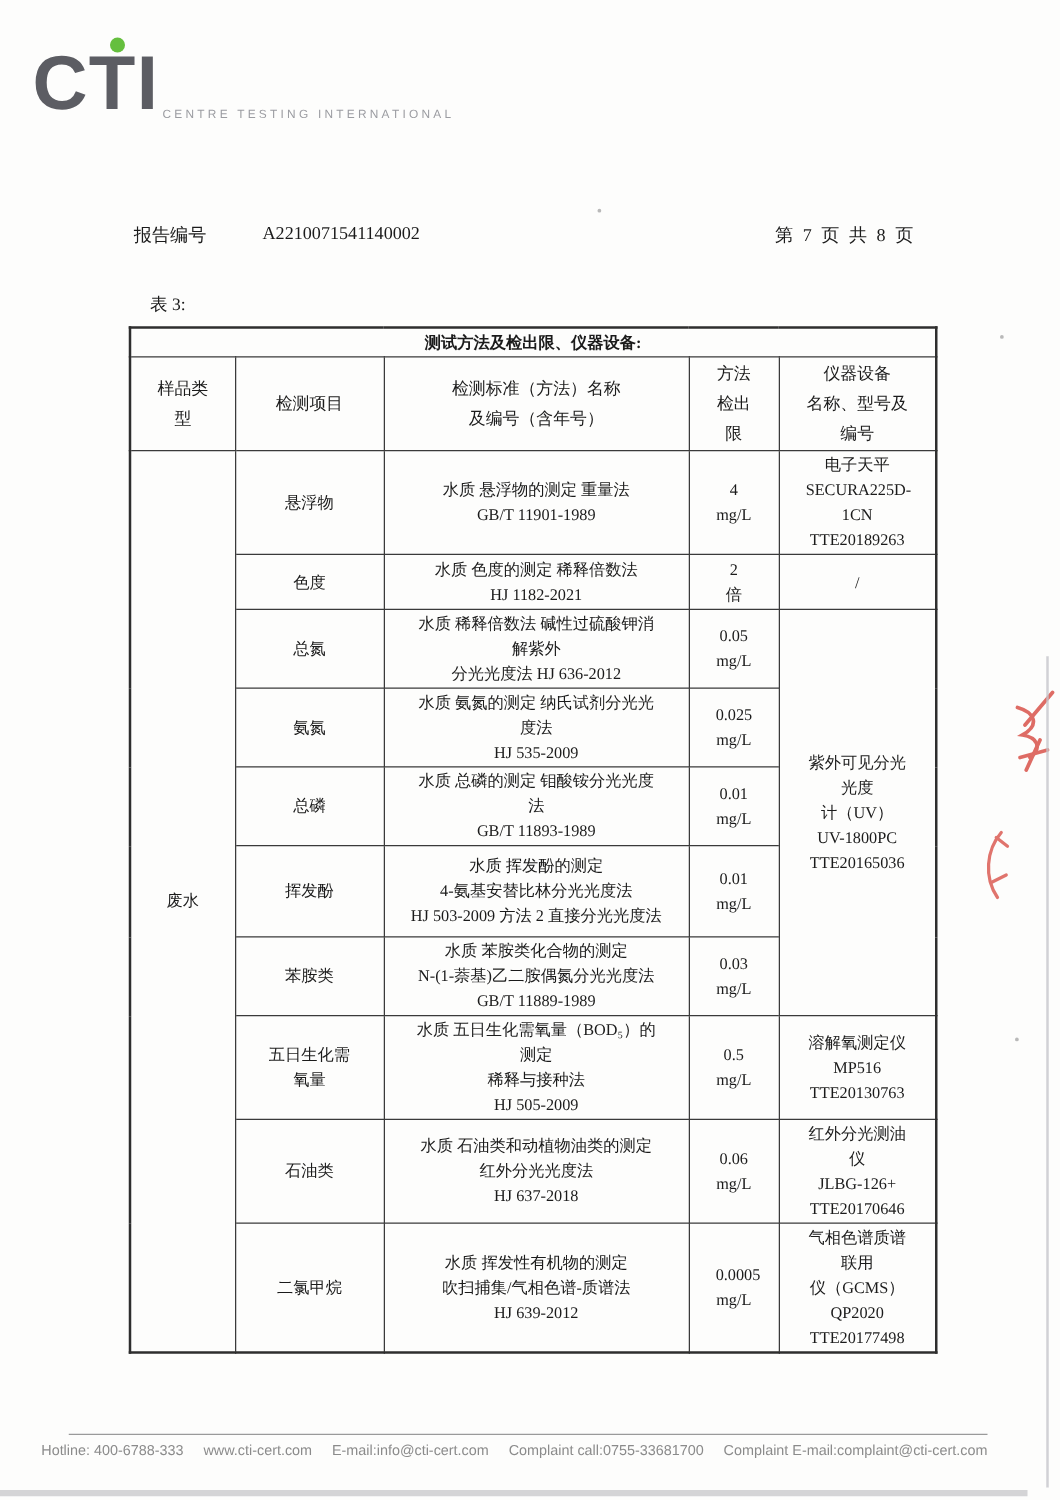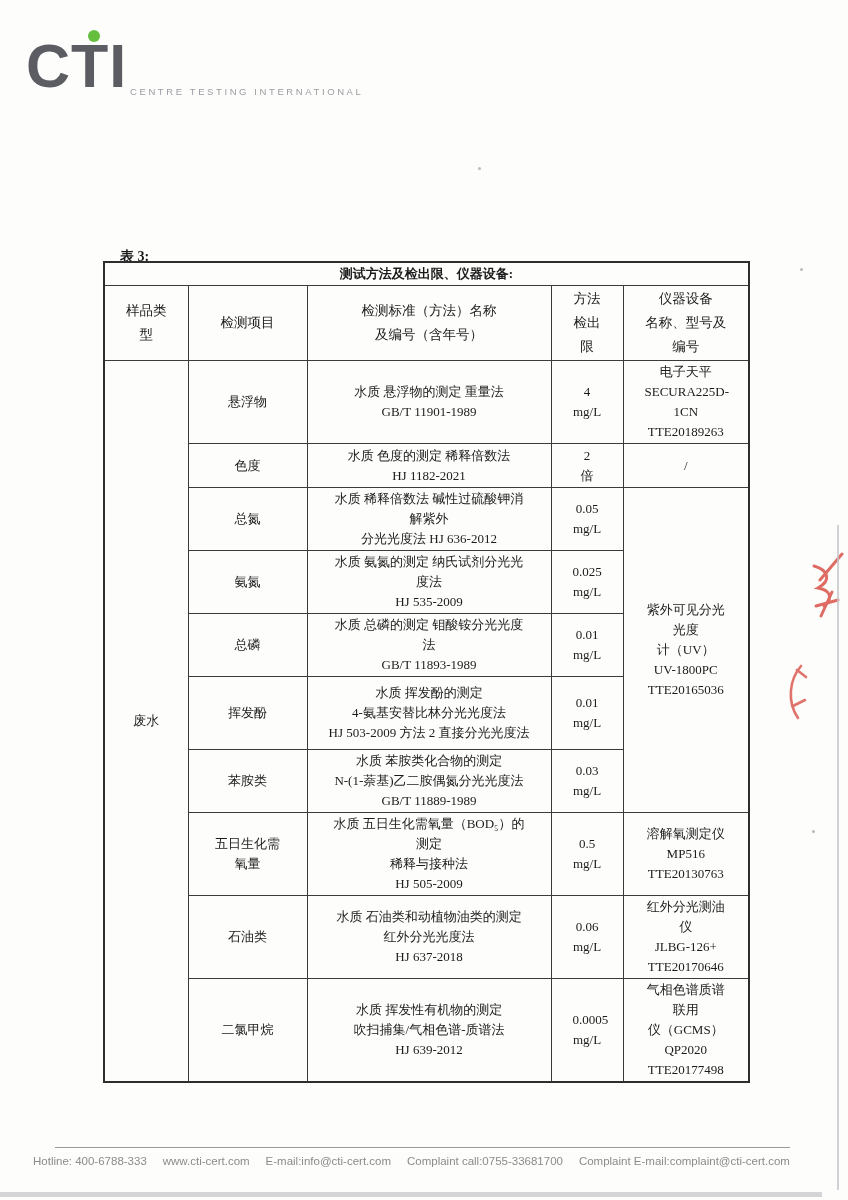--- a/index.html
+++ b/index.html
@@ -17,21 +17,21 @@
   .logo-en{position:absolute;left:104px;top:56px;font-family:Liberation Sans, sans-serif;
            font-size:9.5px;color:#9b9ca1;letter-spacing:2.6px;white-space:nowrap;}
 
   
   .meta{position:absolute;left:0;top:179px;width:848px;height:20px;font-size:14.5px;}
   .meta-label{position:absolute;left:107px;}
   .meta-number{position:absolute;left:210px;}
   .meta-page{position:absolute;left:620px;letter-spacing:2px;}
 
   
-  .tbl-label{position:absolute;left:120px;top:248px;font-size:14px;font-weight:bold;}
+  .tbl-label{position:absolute;left:120px;top:235px;font-size:14px;font-weight:normal;}
   table.main{position:absolute;left:103px;top:261px;width:645px;border-collapse:collapse;
              border:2px solid #2e2e2e;table-layout:fixed;}
   table.main td{border:1px solid #3a3a3a;text-align:center;vertical-align:middle;
                 font-size:13px;line-height:20px;padding:1px 21px;overflow:hidden;}
   td.title-cell{text-align:left;font-weight:bold;font-size:13.5px;padding-left:7px;height:20px;}
   tr.hdr td{font-size:13.5px;line-height:24px;}
   tr.hdr{height:51px;}
   .r0{height:60px;}.r1{height:44px;}.r2{height:44px;}.r3{height:47px;}.r4{height:44px;margin-left:48px;}
   .r5{height:73px;}.r6{height:63px;}.r7{height:74px;}.r8{height:63px;}.r9{height:88px;}
   .line{display:block;}
@@ -51,20 +51,25 @@
 <body>
 
 <div class="page">
 
   <div class="logo">
     <div class="logo-cti">CTI</div>
     <div class="logo-dot"></div>
     <div class="logo-en">CENTRE TESTING INTERNATIONAL</div>
   </div>
 
+  <div class="meta">
+    <span class="meta-label">报告编号</span>
+    <span class="meta-number">A2210071541140002</span>
+    <span class="meta-page">第 7 页 共 8 页</span>
+  </div>
 
   <div class="tbl-label">表 3:</div>
 
   <table class="main">
     <colgroup>
         <col style="width:84px">
         <col style="width:119px">
         <col style="width:244px">
         <col style="width:72px">
         <col style="width:126px">

